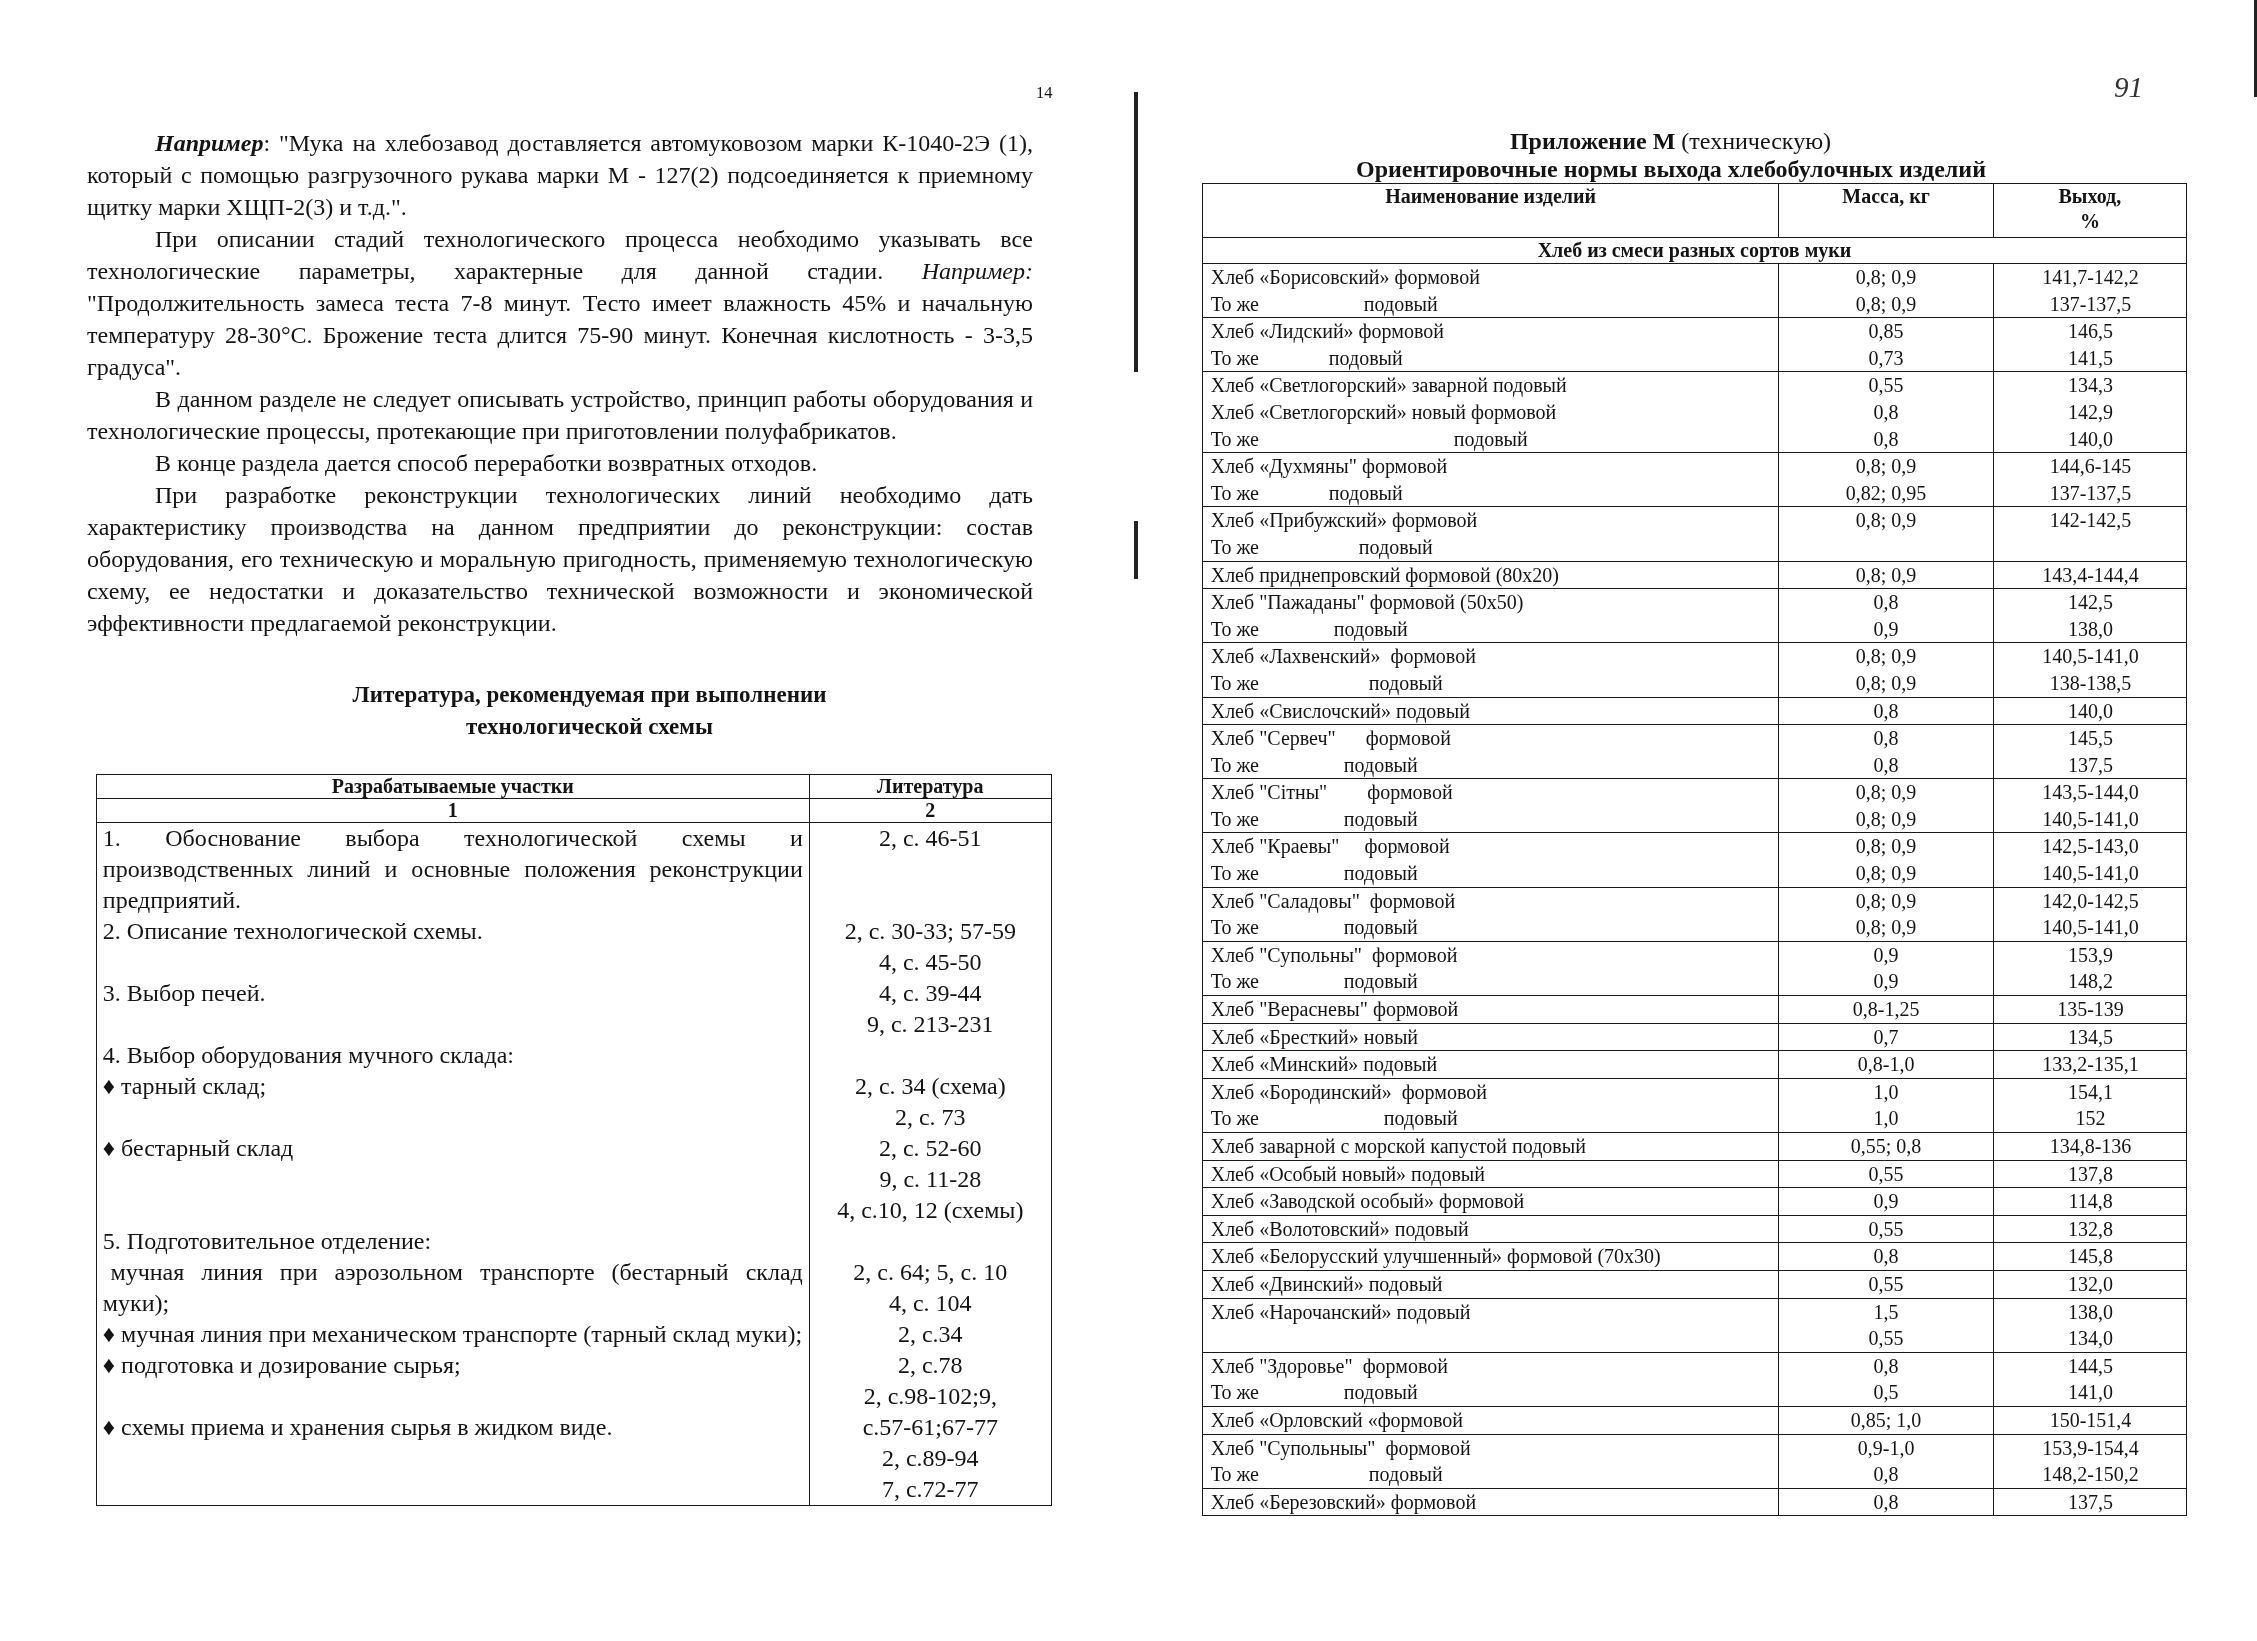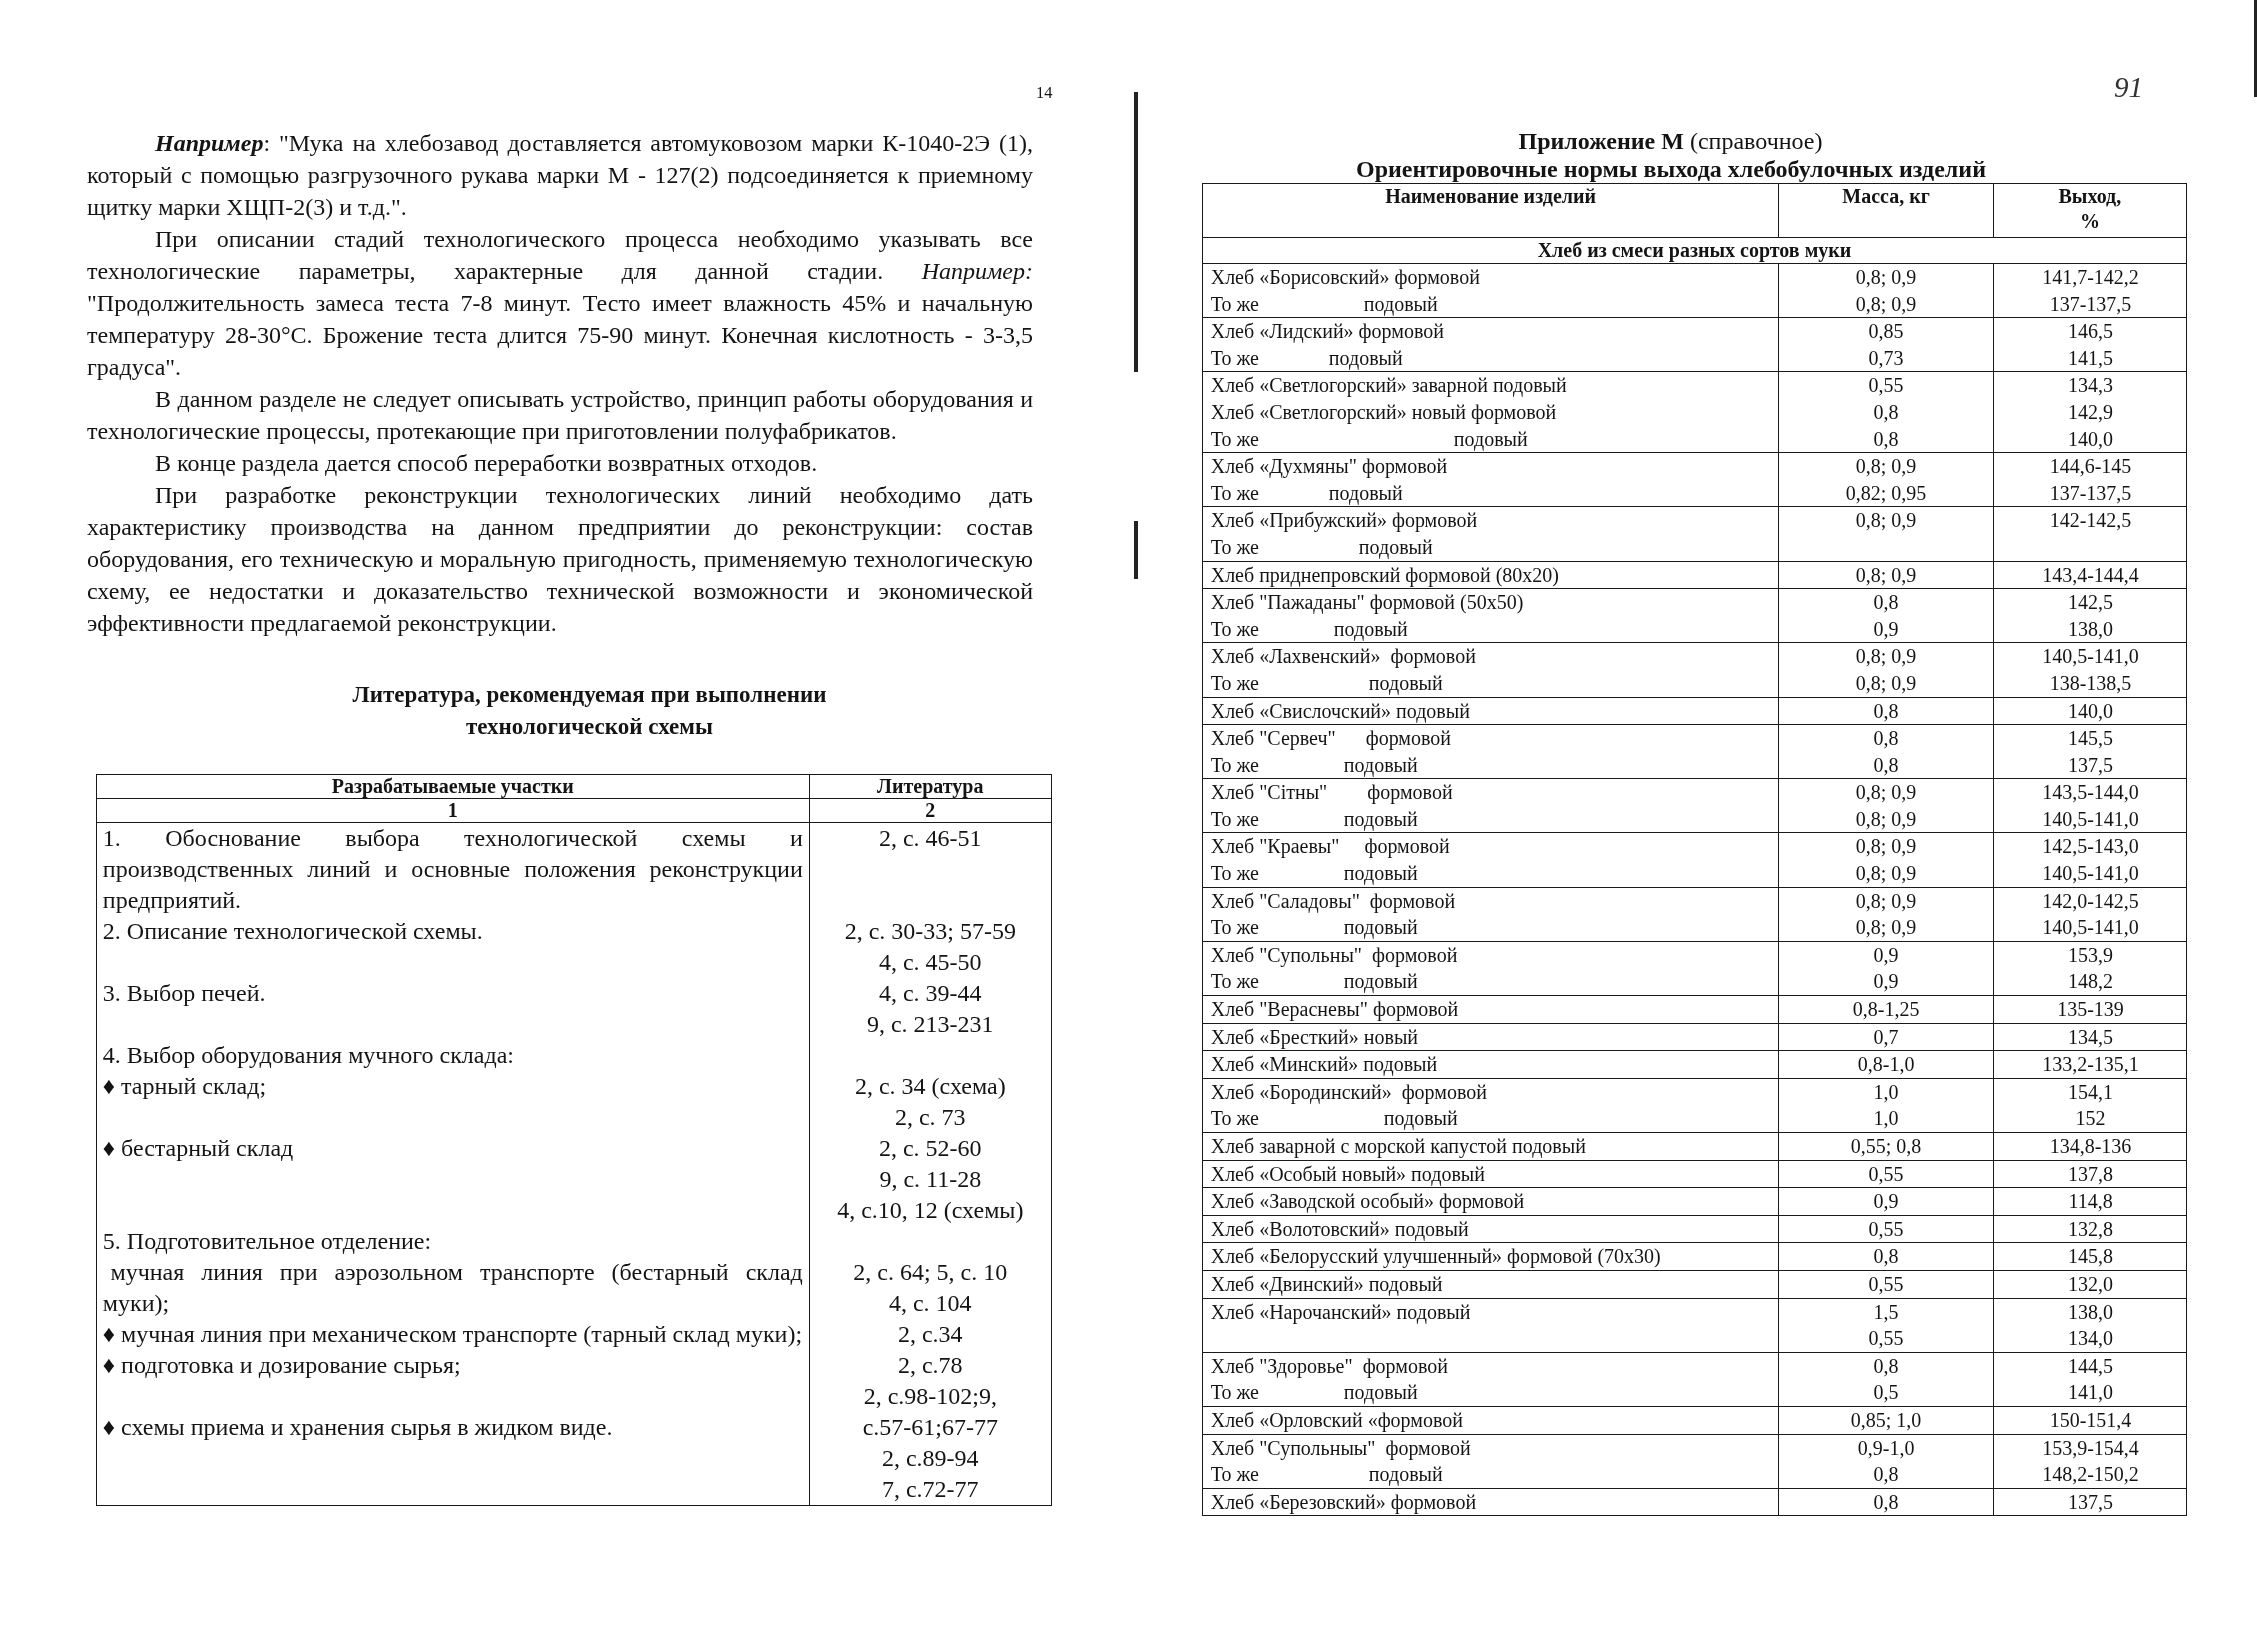--- a/index.html
+++ b/index.html
@@ -122,21 +122,21 @@
       <span class="entry">7, с.72-77</span>
     </td>
   </tr>
 </tbody>
   </table>
 
 <div class="page-num-right">91</div>
 
 <div class="app-title">
   <b>Приложение М</b>
-  <span>(справочное)</span>
+  <span>(техническую)</span>
 </div>
 <div class="app-subtitle">Ориентировочные нормы выхода хлебобулочных изделий</div>
 
 <table class="norm-table" id="norm-table">
   <thead>
     <tr>
       <th>Наименование изделий</th>
       <th>Масса, кг</th>
       <th style="white-space:pre-line">Выход,
 %</th>

